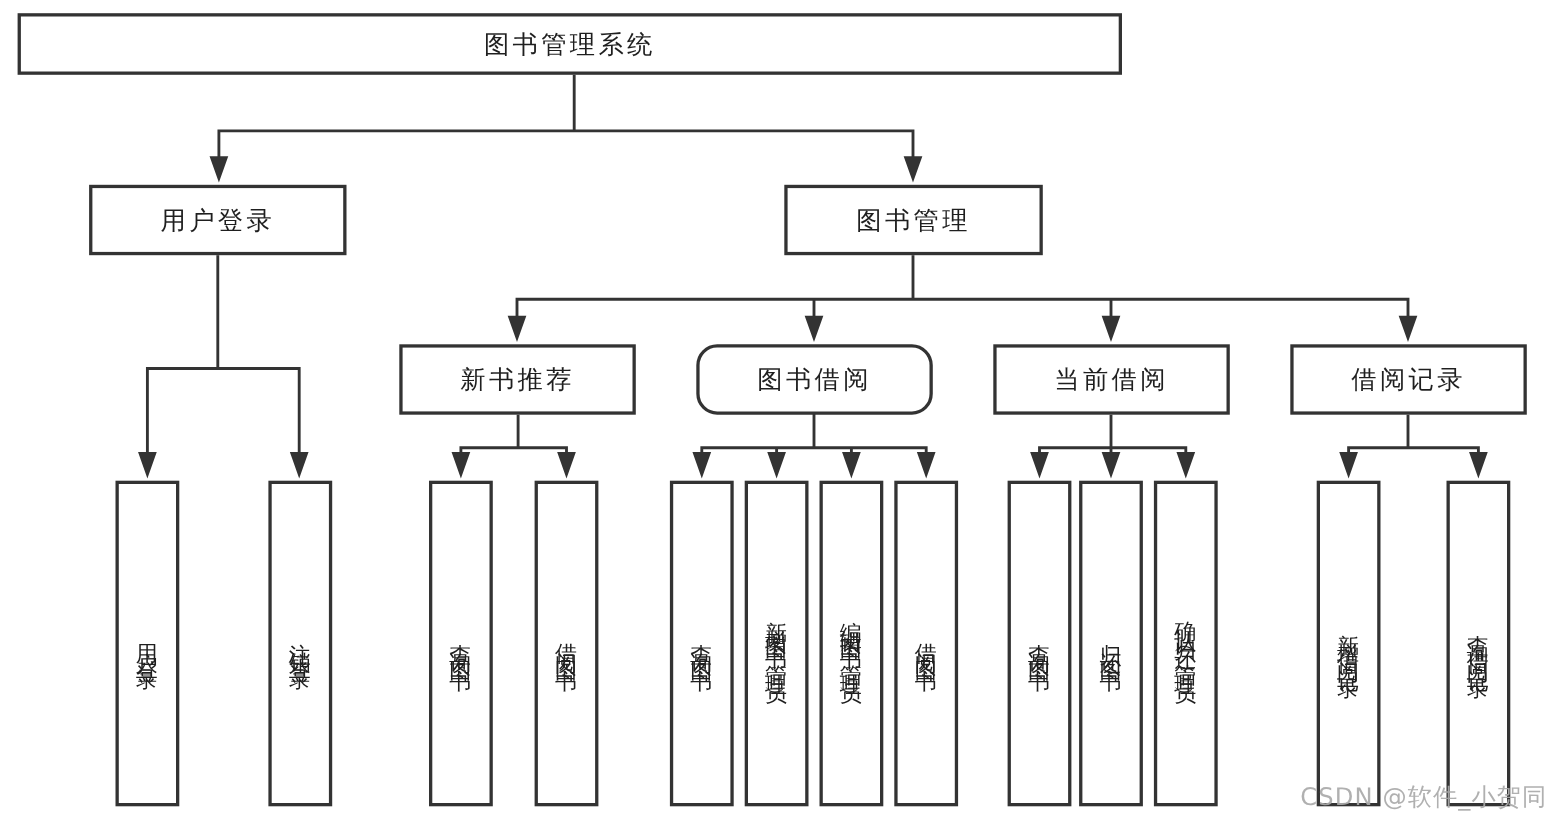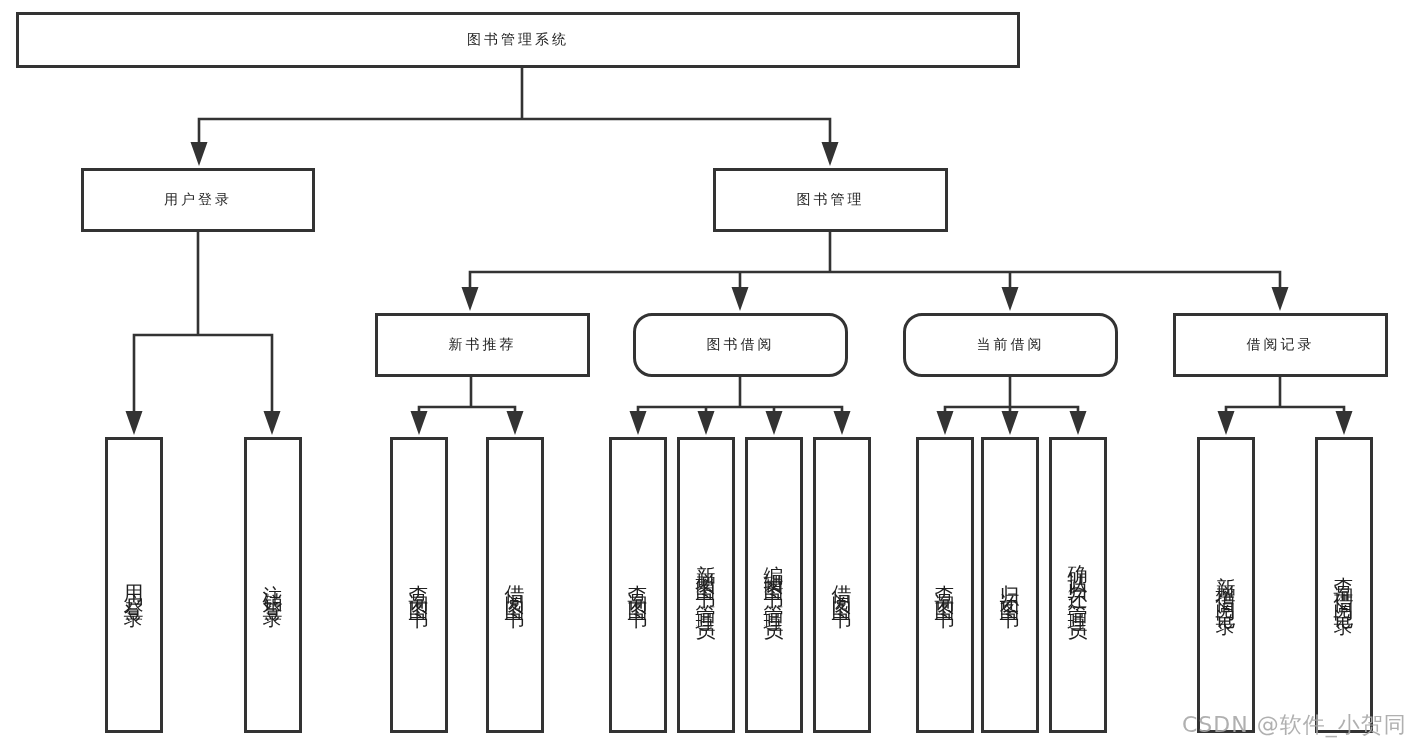--- a/index.html
+++ b/index.html
@@ -22,21 +22,21 @@
   .box{
     position:absolute;background:var(--box-fill);
     border:3px solid var(--box-border);box-sizing:border-box;
     display:flex;align-items:center;justify-content:center;
     color:var(--text);z-index:1;
   }
   .root-box{left:16px;top:12px;width:1004px;height:56px;}
   .l2{top:168px;width:234px;height:64px;}
   .l3{top:313px;width:215px;height:64px;}
   .leaf{top:437px;width:58px;height:296px;}
-  .h-label{font-size:14px;letter-spacing:3px;white-space:nowrap;}
+  .h-label{font-size:23px;letter-spacing:3px;white-space:nowrap;}
   .v-label{
     writing-mode:vertical-rl;text-orientation:mixed;
     font-size:20px;letter-spacing:8px;line-height:1;
   }
   .watermark{
     position:absolute;left:1182px;top:710px;z-index:5;
     font-size:22px;color:var(--watermark);opacity:0.92;
     white-space:nowrap;letter-spacing:1px;
   }
 </style>
@@ -73,27 +73,27 @@
     <span class="h-label">图书管理系统</span>
   </div>
 
   <div class="box l2" style="left:81px;">
     <span class="h-label">用户登录</span>
   </div>
   <div class="box l2" style="left:713px;width:235px;">
     <span class="h-label">图书管理</span>
   </div>
 
-  <div class="box l3" style="left:375px;">
+  <div class="box l3" style="left:363px;">
     <span class="h-label">新书推荐</span>
   </div>
   <div class="box l3" style="left:633px;border-radius:19px;">
     <span class="h-label">图书借阅</span>
   </div>
-  <div class="box l3" style="left:903px;border-radius:19px;">
+  <div class="box l3" style="left:903px;">
     <span class="h-label">当前借阅</span>
   </div>
   <div class="box l3" style="left:1173px;">
     <span class="h-label">借阅记录</span>
   </div>
 
   <div class="box leaf" style="left:105px;">
     <span class="v-label">用户登录</span>
   </div>
   <div class="box leaf" style="left:244px;">

